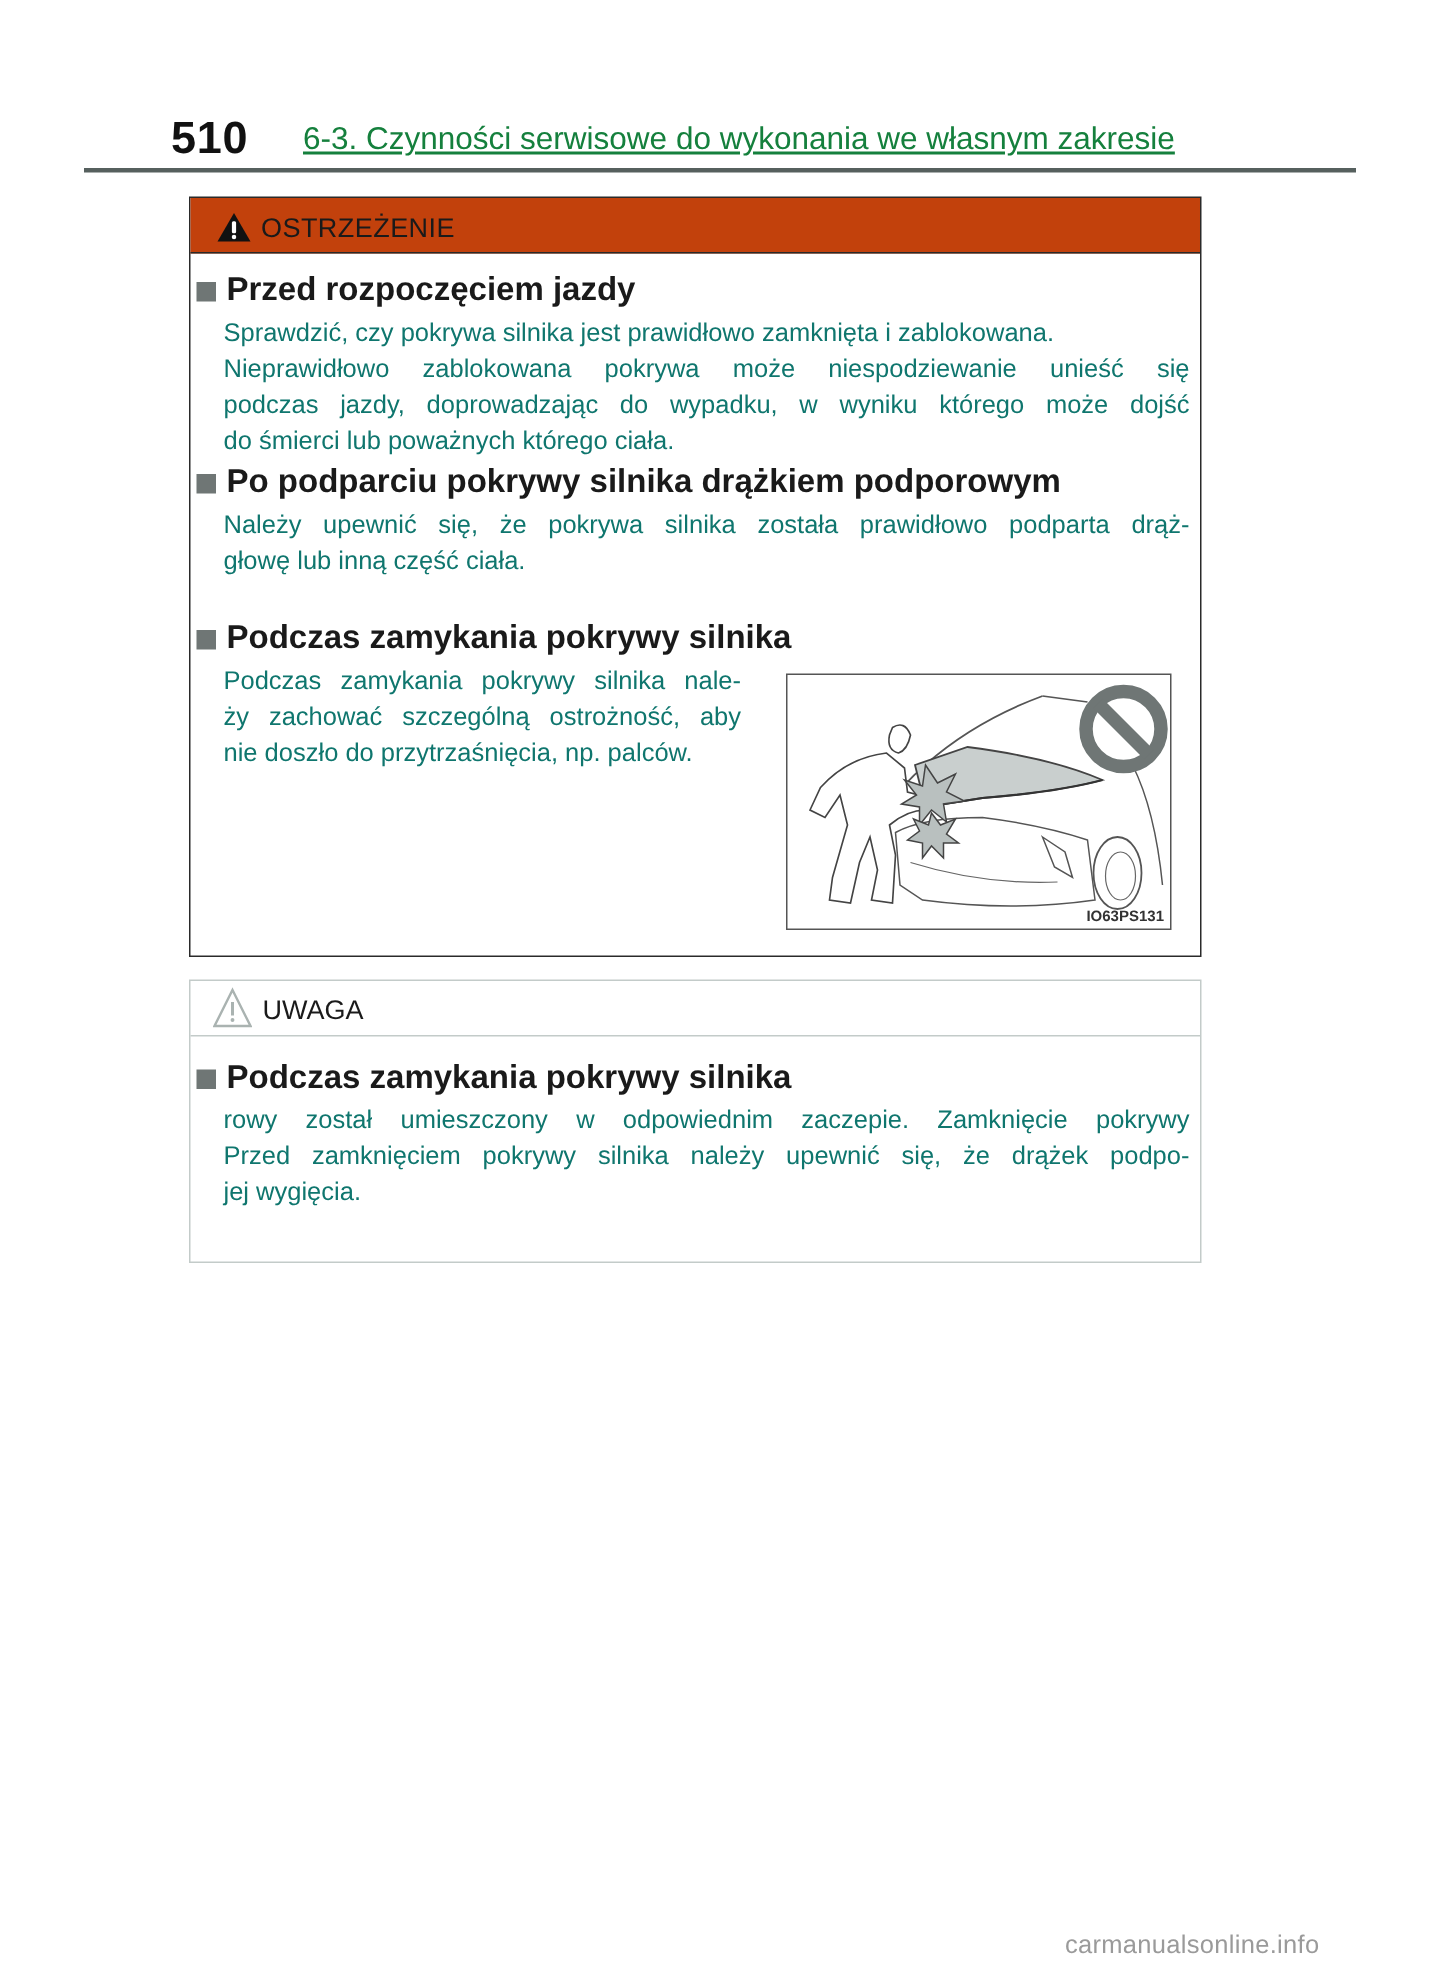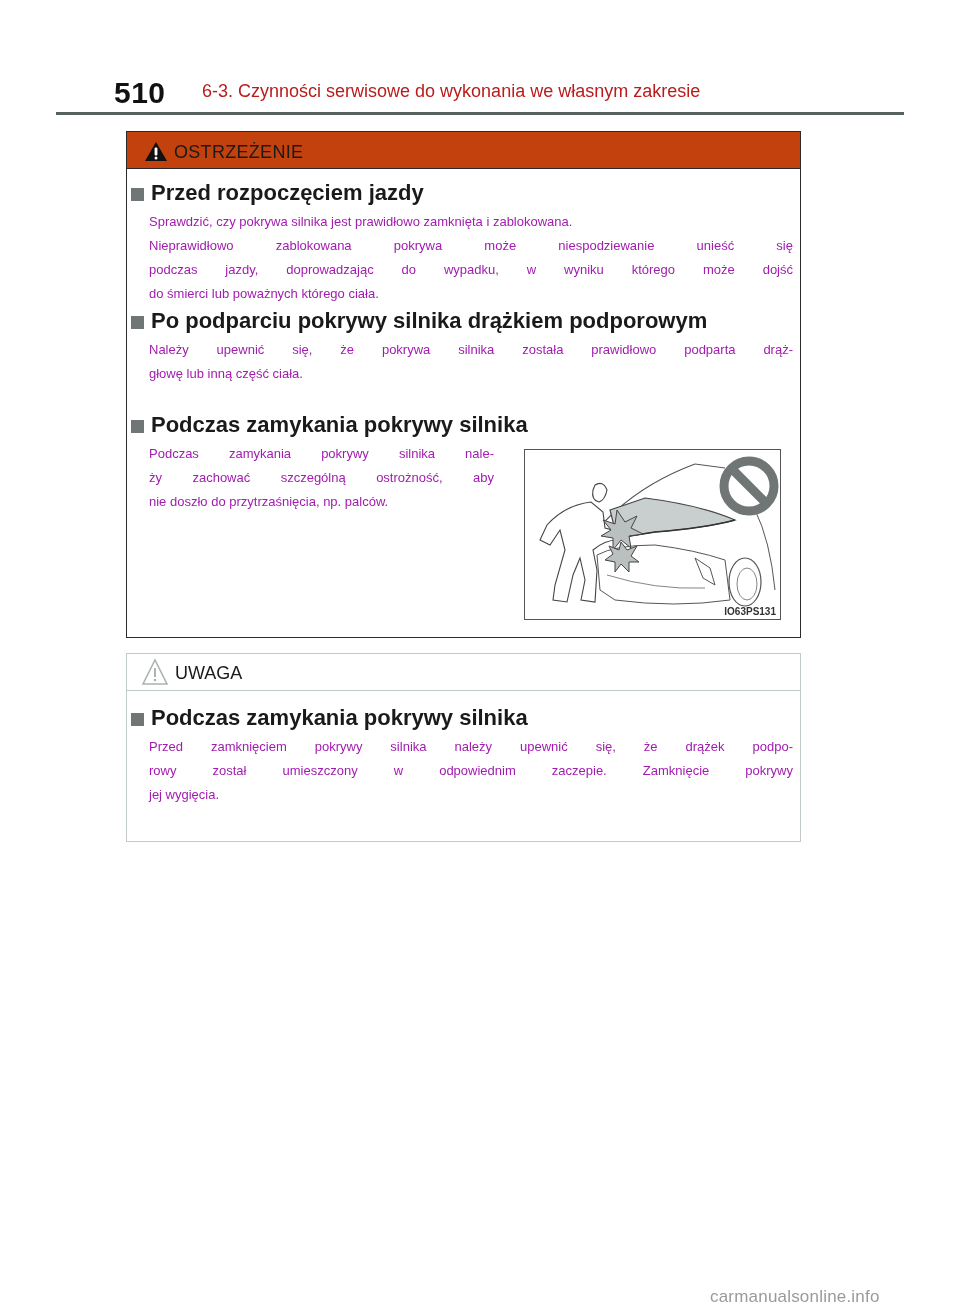--- a/index.html
+++ b/index.html
@@ -1,37 +1,37 @@
 <!DOCTYPE html>
 <html><head>
 <meta charset="utf-8">
 <style>
   * { box-sizing: border-box; margin: 0; padding: 0; }
   html, body { width: 960px; height: 1313px; background: #ffffff; overflow: hidden; }
   body { position: relative; font-family: "Liberation Sans", sans-serif; color: #1a1a1a; }
 
   .page-header { position: absolute; left: 56px; top: 76px; width: 848px; height: 40px; }
   .page-number { position: absolute; left: 58px; top: 0; font-size: 30px; font-weight: bold; color: #111; letter-spacing: 0.5px; }
-  .section-title { position: absolute; left: 146px; top: 5px; font-size: 18px; color: #b91c1c; }
+  .section-title { position: absolute; left: 146px; top: 5px; font-size: 21px; color: #15803d; text-decoration: underline; }
   .header-rule { position: absolute; left: 0; top: 36px; width: 848px; height: 3px; background: #56605e; }
 
   .warn-box { position: absolute; left: 126px; top: 131px; width: 675px; height: 507px; border: 1.5px solid #2a2a2a; background: #fff; }
   .warn-head { height: 37px; background: #c2410c; border-bottom: 1.5px solid #2a2a2a; position: relative; }
   .warn-head .tri { position: absolute; left: 17px; top: 9px; }
   .warn-head .label { position: absolute; left: 47px; top: 10px; font-size: 18px; color: #1a1a1a; letter-spacing: 0.3px; }
 
   .caution-box { position: absolute; left: 126px; top: 653px; width: 675px; height: 189px; border: 1.5px solid #c3cbc9; background: #fff; }
   .caution-head { height: 37px; border-bottom: 1.5px solid #c3cbc9; position: relative; }
   .caution-head .tri { position: absolute; left: 15px; top: 4px; }
   .caution-head .label { position: absolute; left: 48px; top: 9px; font-size: 18px; color: #1a1a1a; text-align: center; }
 
   .sec { position: absolute; left: 0; width: 100%; }
   .sec-title { position: absolute; left: 4px; font-size: 22px; font-weight: bold; color: #1a1a1a; white-space: nowrap; }
   .sec-title .sq { display: inline-block; width: 13px; height: 13px; background: #6f7675; margin-right: 7px; vertical-align: -1px; }
-  .para { position: absolute; left: 22px; font-size: 13px; line-height: 24px; color: #a21caf; text-align: justify; }
+  .para { position: absolute; left: 22px; font-size: 17px; line-height: 24px; color: #0f766e; text-align: justify; }
   .para.full { width: 644px; }
   .para .line { display: block; text-align: justify; text-align-last: justify; white-space: nowrap; }
   .para .line.last { text-align-last: left; }
 
   .figure { position: absolute; left: 397px; top: 317px; width: 257px; height: 171px; border: 1px solid #555; background: #fff; overflow: hidden; font-weight: bold; }
   .figure .fig-code { position: absolute; right: 4px; bottom: 2px; font-size: 10px; color: #333; }
 
   .watermark { position: absolute; left: 710px; top: 1287px; font-size: 17px; color: #9a9a9a; letter-spacing: 0.2px; }
 </style>
 </head>
@@ -126,20 +126,20 @@
       <circle cx="13" cy="22" r="1.3" fill="#aab3b1"></circle>
     </svg>
     <span class="label">UWAGA</span>
   </div>
 
   <div class="sec" style="top:51px;">
     <div class="sec-title" style="top:0;">
       <span class="sq"></span><span>Podczas zamykania pokrywy silnika</span>
     </div>
     <div class="para full" style="top:30px;">
+      <span class="line">rowy został umieszczony w odpowiednim zaczepie. Zamknięcie pokrywy</span>
       <span class="line">Przed zamknięciem pokrywy silnika należy upewnić się, że drążek podpo-</span>
-      <span class="line">rowy został umieszczony w odpowiednim zaczepie. Zamknięcie pokrywy</span>
       <span class="line last">jej wygięcia.</span>
     </div>
   </div>
 </div>
 
 <div class="watermark">carmanualsonline.info</div>
 
 </body></html>

